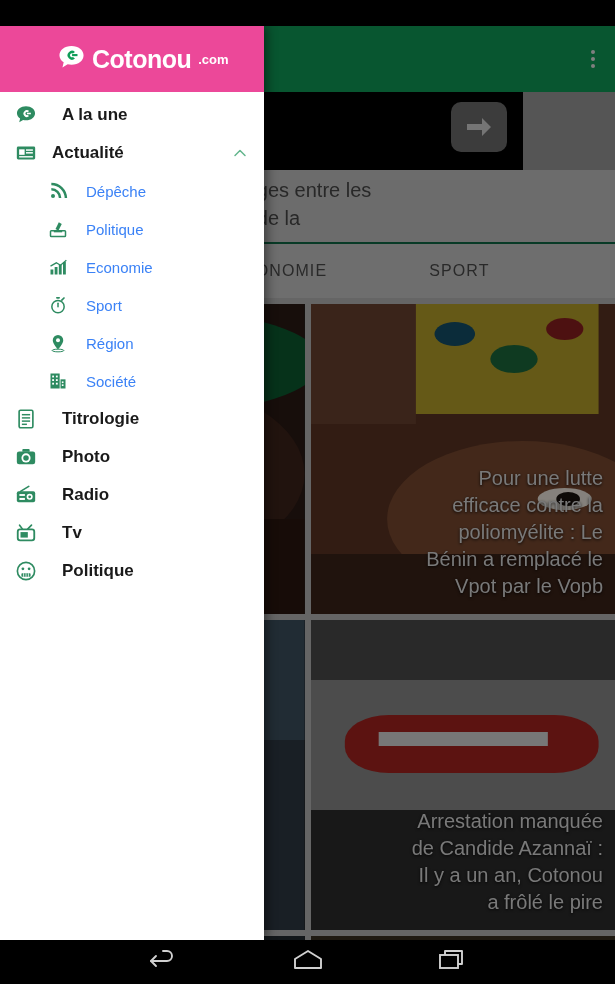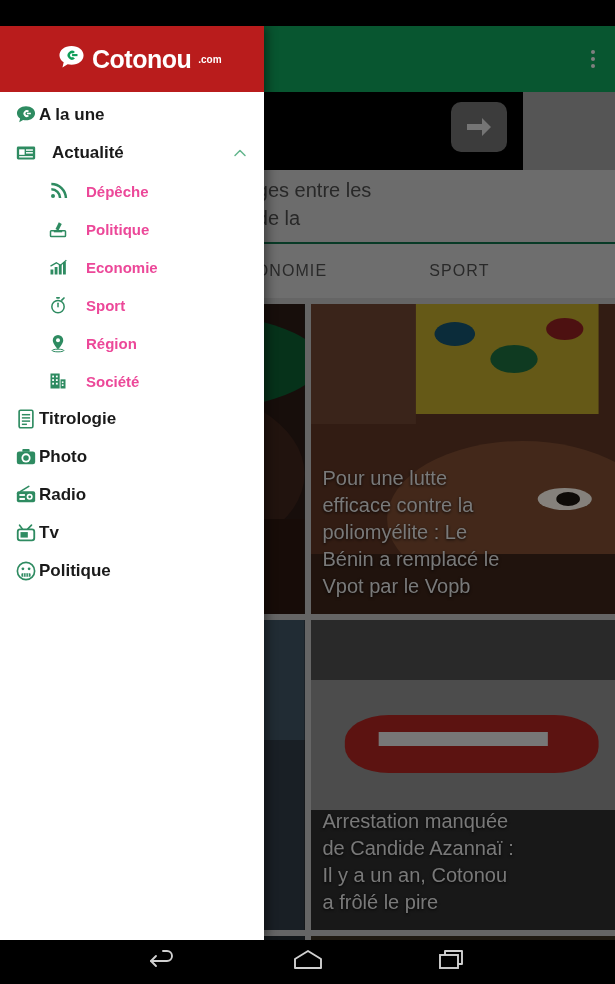--- a/index.html
+++ b/index.html
@@ -54,52 +54,52 @@
   .tab:nth-child(1){ margin-left:2px; }
   .tab:nth-child(2){ margin-left:58px; }
   .tab:nth-child(3){ margin-left:58px; }
 
   .grid { display:grid; grid-template-columns:1fr 1fr; gap:6px; padding:6px 0 0 0; background:#b9b9b9; }
   .card { position:relative; height:310px; overflow:hidden; background:#222; }
   .card.short { height:100px; }
   .card-img { position:absolute; inset:0; }
   .card-title {
     position:absolute; left:0; right:0; bottom:0; padding:10px 12px 14px;
-    color:#dcdcdc; font-size:20px; line-height:27px; text-align:left;
+    color:#dcdcdc; font-size:20px; line-height:27px; text-align:right;
     text-shadow:0 1px 3px rgba(0,0,0,.85); white-space:pre-line;
   }
   .card-title.left { text-align:left; }
 
   
   .scrim {
     position:absolute; top:26px; left:0; width:615px; height:914px;
     background:rgba(0,0,0,0.45); z-index:30;
   }
 
   
   .drawer {
     position:absolute; top:26px; left:0; width:264px; height:914px;
     background:#fff; z-index:40; display:flex; flex-direction:column;
     box-shadow:3px 0 10px rgba(0,0,0,.45);
   }
   .drawer-header {
-    height:66px; background:#b91c1c; display:flex; align-items:center; padding-left:58px;
+    height:66px; background:#ec4899; display:flex; align-items:center; padding-left:58px;
   }
   .logo { display:flex; align-items:center; gap:7px; }
   .logo-name { color:#fff; font-size:25px; font-weight:bold; letter-spacing:-0.5px; }
-  .logo-tld { color:#fff; font-size:10px; font-weight:bold; }
+  .logo-tld { color:#fff; font-size:13px; font-weight:bold; }
 
   .drawer-list { flex:1; overflow:hidden; padding-top:4px; }
   .nav-item {
-    display:flex; align-items:center; height:38px; padding:0 14px; gap:1px;
+    display:flex; align-items:center; height:38px; padding:0 14px; gap:24px;
   }
   .nav-item .ic { width:24px; height:24px; flex:0 0 24px; display:flex; align-items:center; justify-content:center; }
   .nav-label { color:#1a1a1a; font-size:17px; font-weight:bold; }
   .nav-item.sub { padding-left:46px; height:38px; gap:16px; }
-  .nav-item.sub .nav-label { color:#ec4899; font-size:15px; font-weight:bold; }
+  .nav-item.sub .nav-label { color:#3b82f6; font-size:15px; font-weight:normal; }
   .nav-item.group { justify-content:space-between; }
   .group-left { display:flex; align-items:center; gap:14px; }
   .chev { width:20px; height:20px; }
 
   
   .navbar {
     position:absolute; bottom:0; left:0; width:615px; height:44px;
     background:#000; display:flex; align-items:center; justify-content:center; gap:112px; z-index:70;
   }
 </style>

